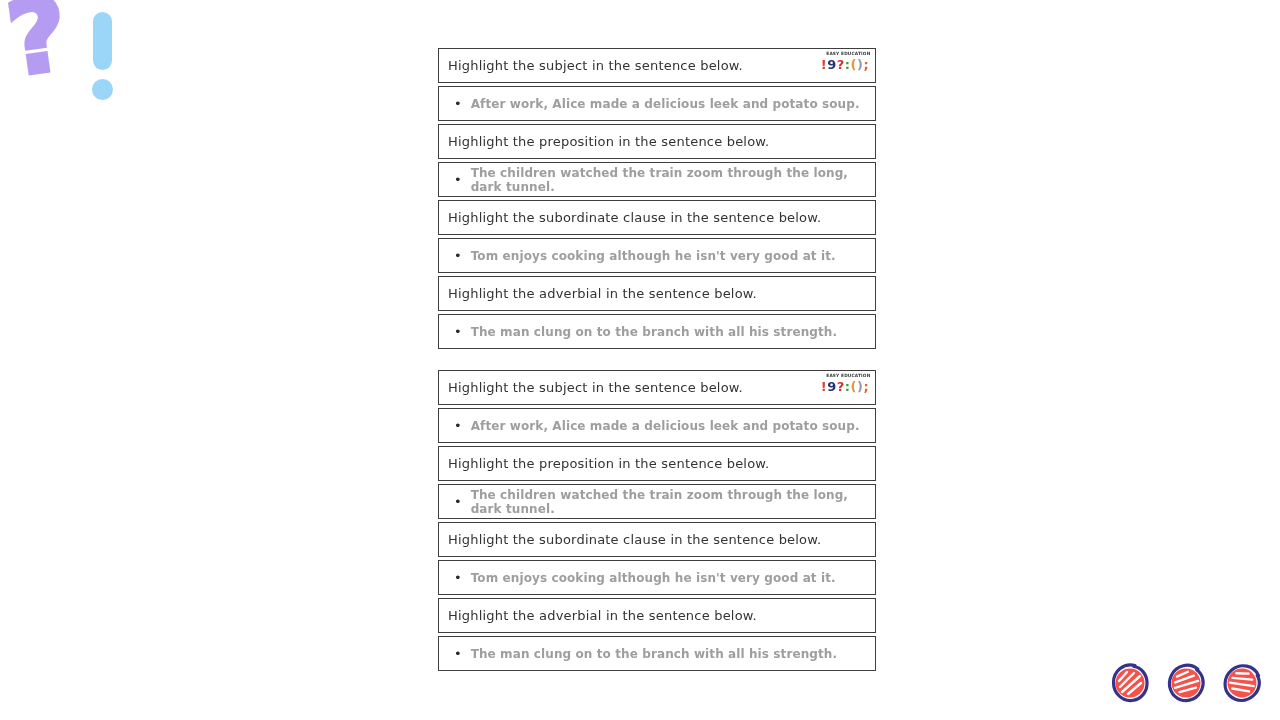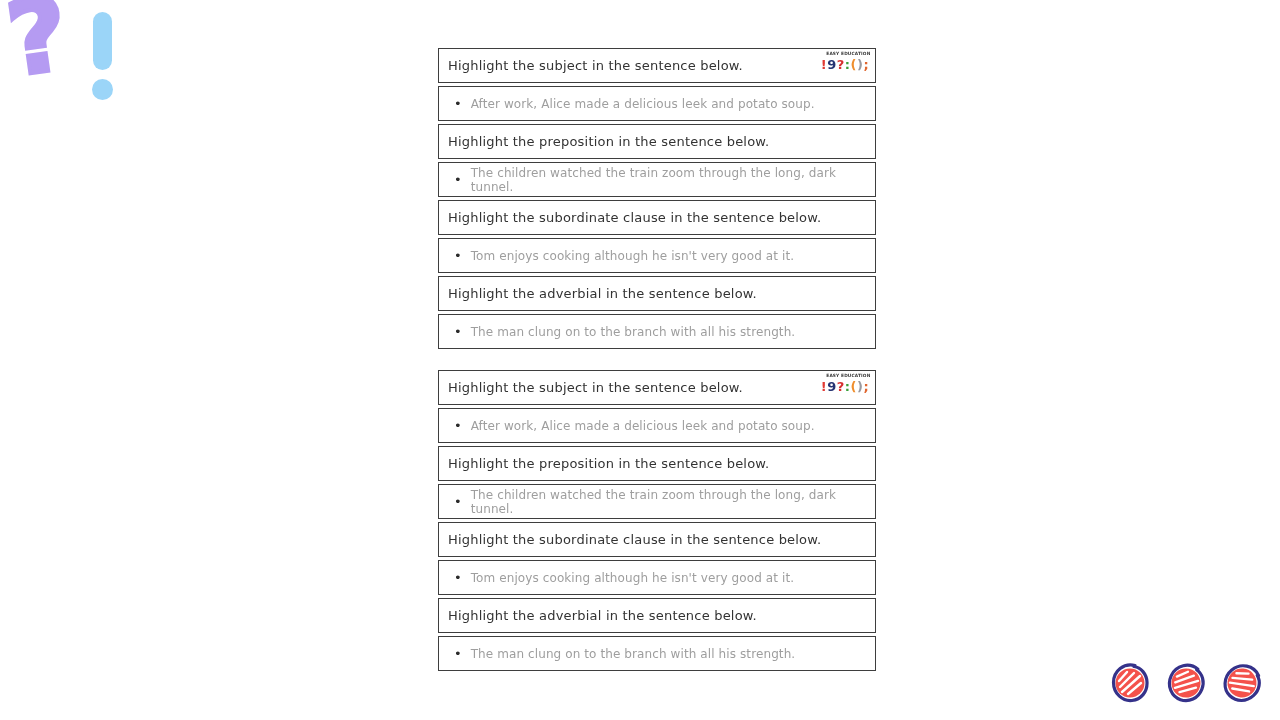--- a/index.html
+++ b/index.html
@@ -30,21 +30,21 @@
   .worksheet.ws-0{top:48px;}
   .worksheet.ws-1{top:370px;}
   .row{
     box-sizing:border-box;width:100%;height:35px;margin-bottom:3px;
     border:1.5px solid #3e3e3e;background:#ffffff;
     display:flex;align-items:center;
   }
   .row.prompt{padding-left:9px;font-size:13px;color:#333333;letter-spacing:0.2px;}
   .row.sentence{padding-left:15px;font-size:12px;color:#9e9e9e;}
   .row .bullet{color:#2b2b2b;font-size:13px;margin-right:9px;line-height:1;}
-  .row .stext{letter-spacing:0.1px;}
+  .row .stext{letter-spacing:0.1px;font-weight:bold;}
 
   
   .logo{
     position:absolute;top:3px;right:5px;width:52px;text-align:center;
     line-height:1;pointer-events:none;
   }
   .logo-text{
     font-size:6px;transform:scale(0.72);transform-origin:center top;
     color:#3a3a3a;font-weight:bold;letter-spacing:0.2px;white-space:nowrap;
   }

